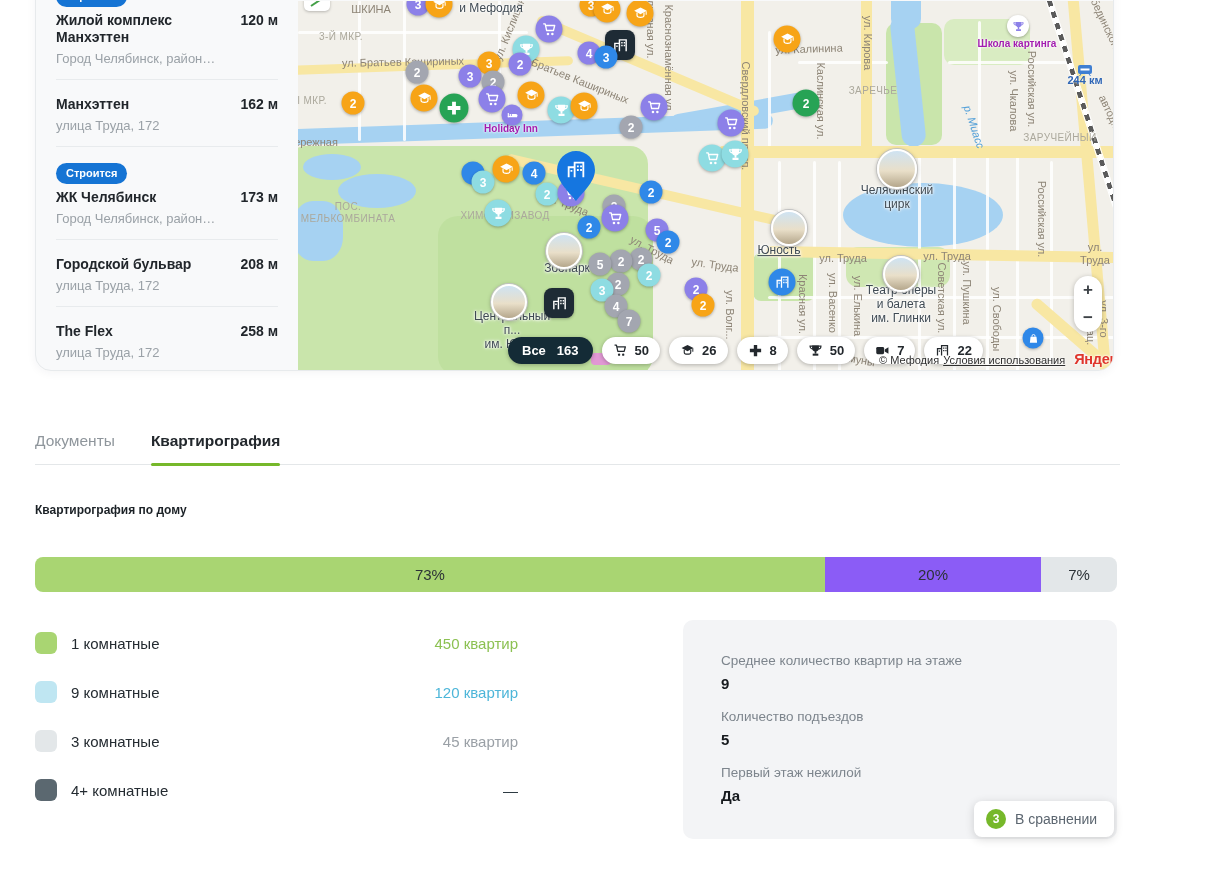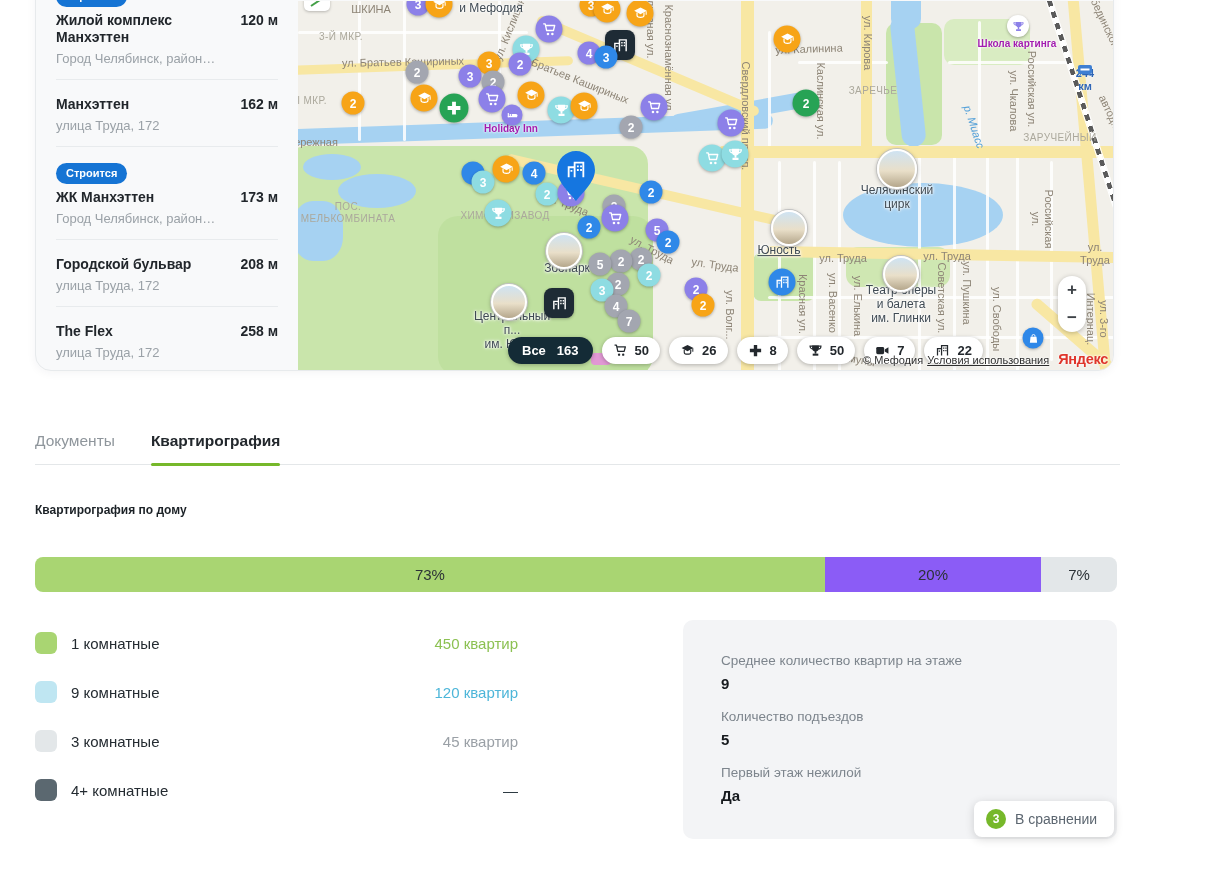--- a/index.html
+++ b/index.html
@@ -10,21 +10,21 @@
   #nearby-list{position:absolute;left:0;top:0;width:262px;height:100%;padding:27px 20px 0 20px;box-sizing:border-box;}
   .nb-item{border-bottom:1px solid #e8ebed;padding:16px 0 12px;}
   .nb-item:first-child{padding-top:0;}
   .nb-badge{display:inline-block;background:#1574d4;color:#fff;font-size:11px;font-weight:bold;
     padding:4px 10px;border-radius:11px;margin-bottom:5px;line-height:13px;}
   .nb-row{display:flex;justify-content:space-between;align-items:baseline;}
   .nb-title{font-size:14px;font-weight:bold;color:#21262b;line-height:17px;}
   .nb-dist{font-size:14px;font-weight:bold;color:#21262b;white-space:nowrap;margin-left:8px;}
   .nb-sub{font-size:13px;color:#9aa1a7;margin-top:5px;line-height:16px;white-space:nowrap;overflow:hidden;}
   
-  #map{position:absolute;left:262px;top:42px;width:815px;height:369px;background:#f2f0ea;overflow:hidden;}
+  #map{position:absolute;left:262px;top:42px;width:815px;height:369px;background:#f2f0ea;overflow:hidden;padding-left:16px;}
   .decor{position:absolute;}
   .mlabel{position:absolute;transform:translate(-50%,-50%);white-space:pre-line;text-align:center;
     pointer-events:none;line-height:1.15;}
   .lab-street{font-size:11px;color:#8d8476;}
   .lab-district{font-size:10px;color:#aba89c;letter-spacing:.4px;}
   .lab-poi{font-size:12px;color:#3f4a53;text-shadow:0 0 2px #fff,0 0 3px #fff,0 0 4px #fff;}
   .lab-accent{font-size:10px;color:#a21caf;text-shadow:0 0 2px #fff,0 0 3px #fff;font-weight:bold;}
   .lab-water{font-size:11px;color:#55a1d9;font-style:italic;}
   .lab-rail{font-size:11px;color:#2f66b5;font-weight:bold;text-shadow:0 0 2px #fff;}
   .marker{position:absolute;transform:translate(-50%,-50%);display:flex;align-items:center;justify-content:center;
@@ -81,21 +81,21 @@
           <span class="nb-dist">120 м</span>
         </div><div class="nb-sub">Город Челябинск, район…</div></div>
       <div class="nb-item">
         <div class="nb-row">
           <span class="nb-title">Манхэттен</span>
           <span class="nb-dist">162 м</span>
         </div>
         <div class="nb-sub">улица Труда, 172</div>
       </div>
       <div class="nb-item"><span class="nb-badge">Строится</span><div class="nb-row">
-          <span class="nb-title">ЖК Манхэттен</span>
+          <span class="nb-title">ЖК Челябинск</span>
           <span class="nb-dist">173 м</span>
         </div><div class="nb-sub">Город Челябинск, район…</div></div>
       <div class="nb-item">
         <div class="nb-row">
           <span class="nb-title">Городской бульвар</span>
           <span class="nb-dist">208 м</span>
         </div>
         <div class="nb-sub">улица Труда, 172</div>
       </div>
       <div class="nb-item">

